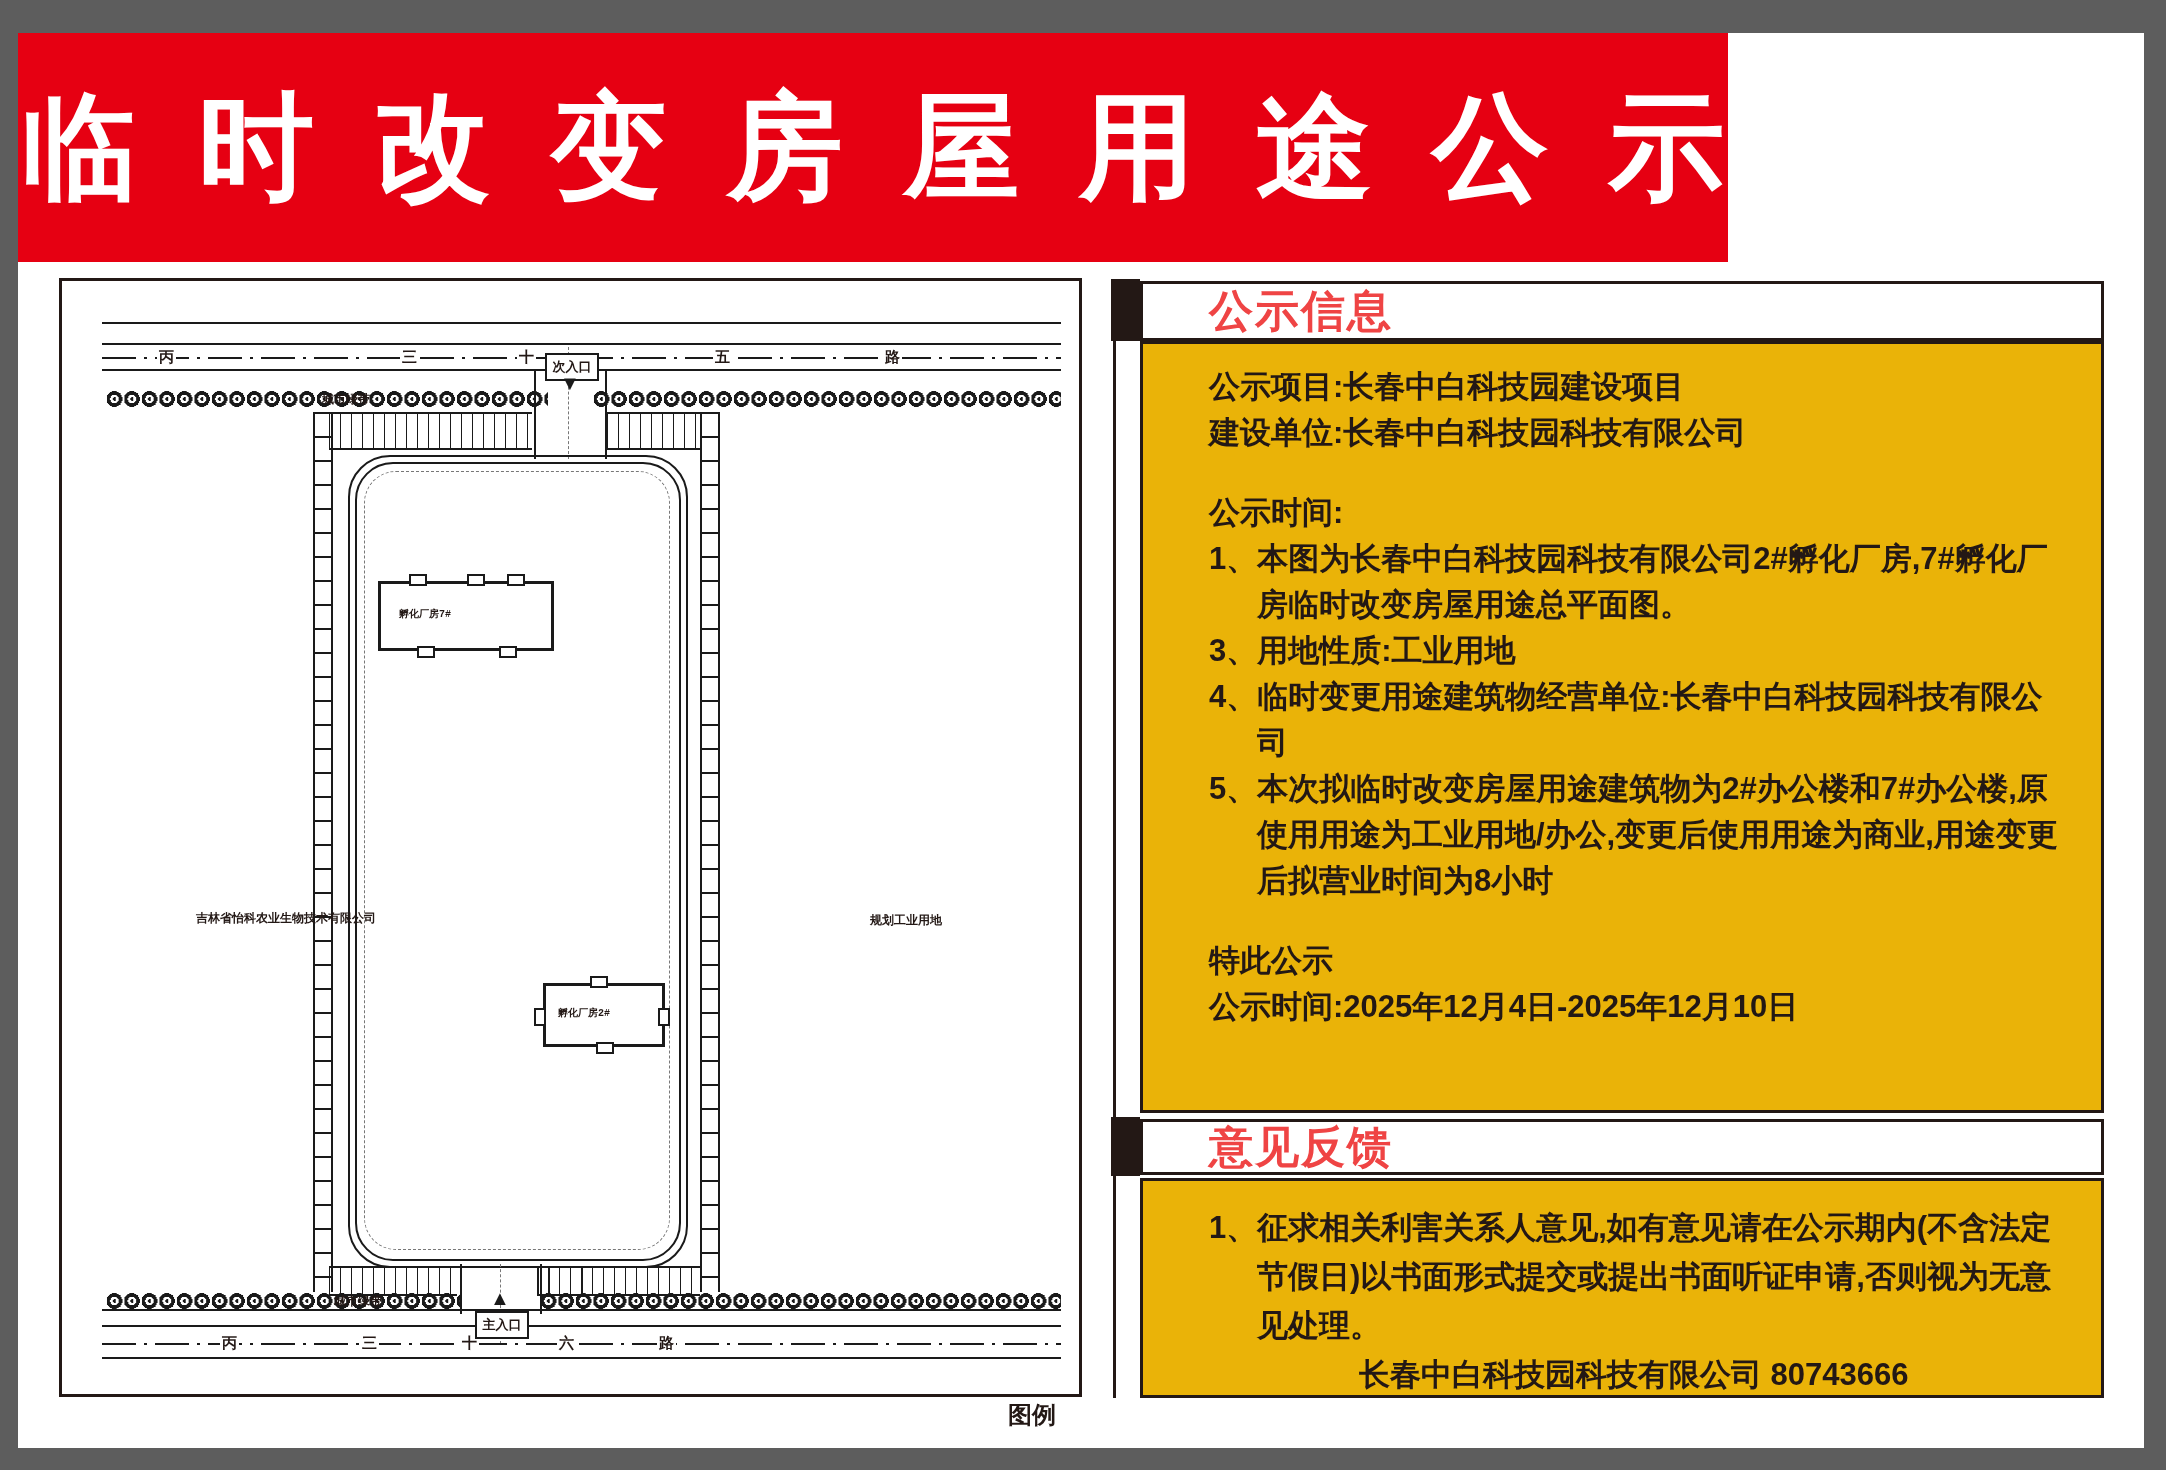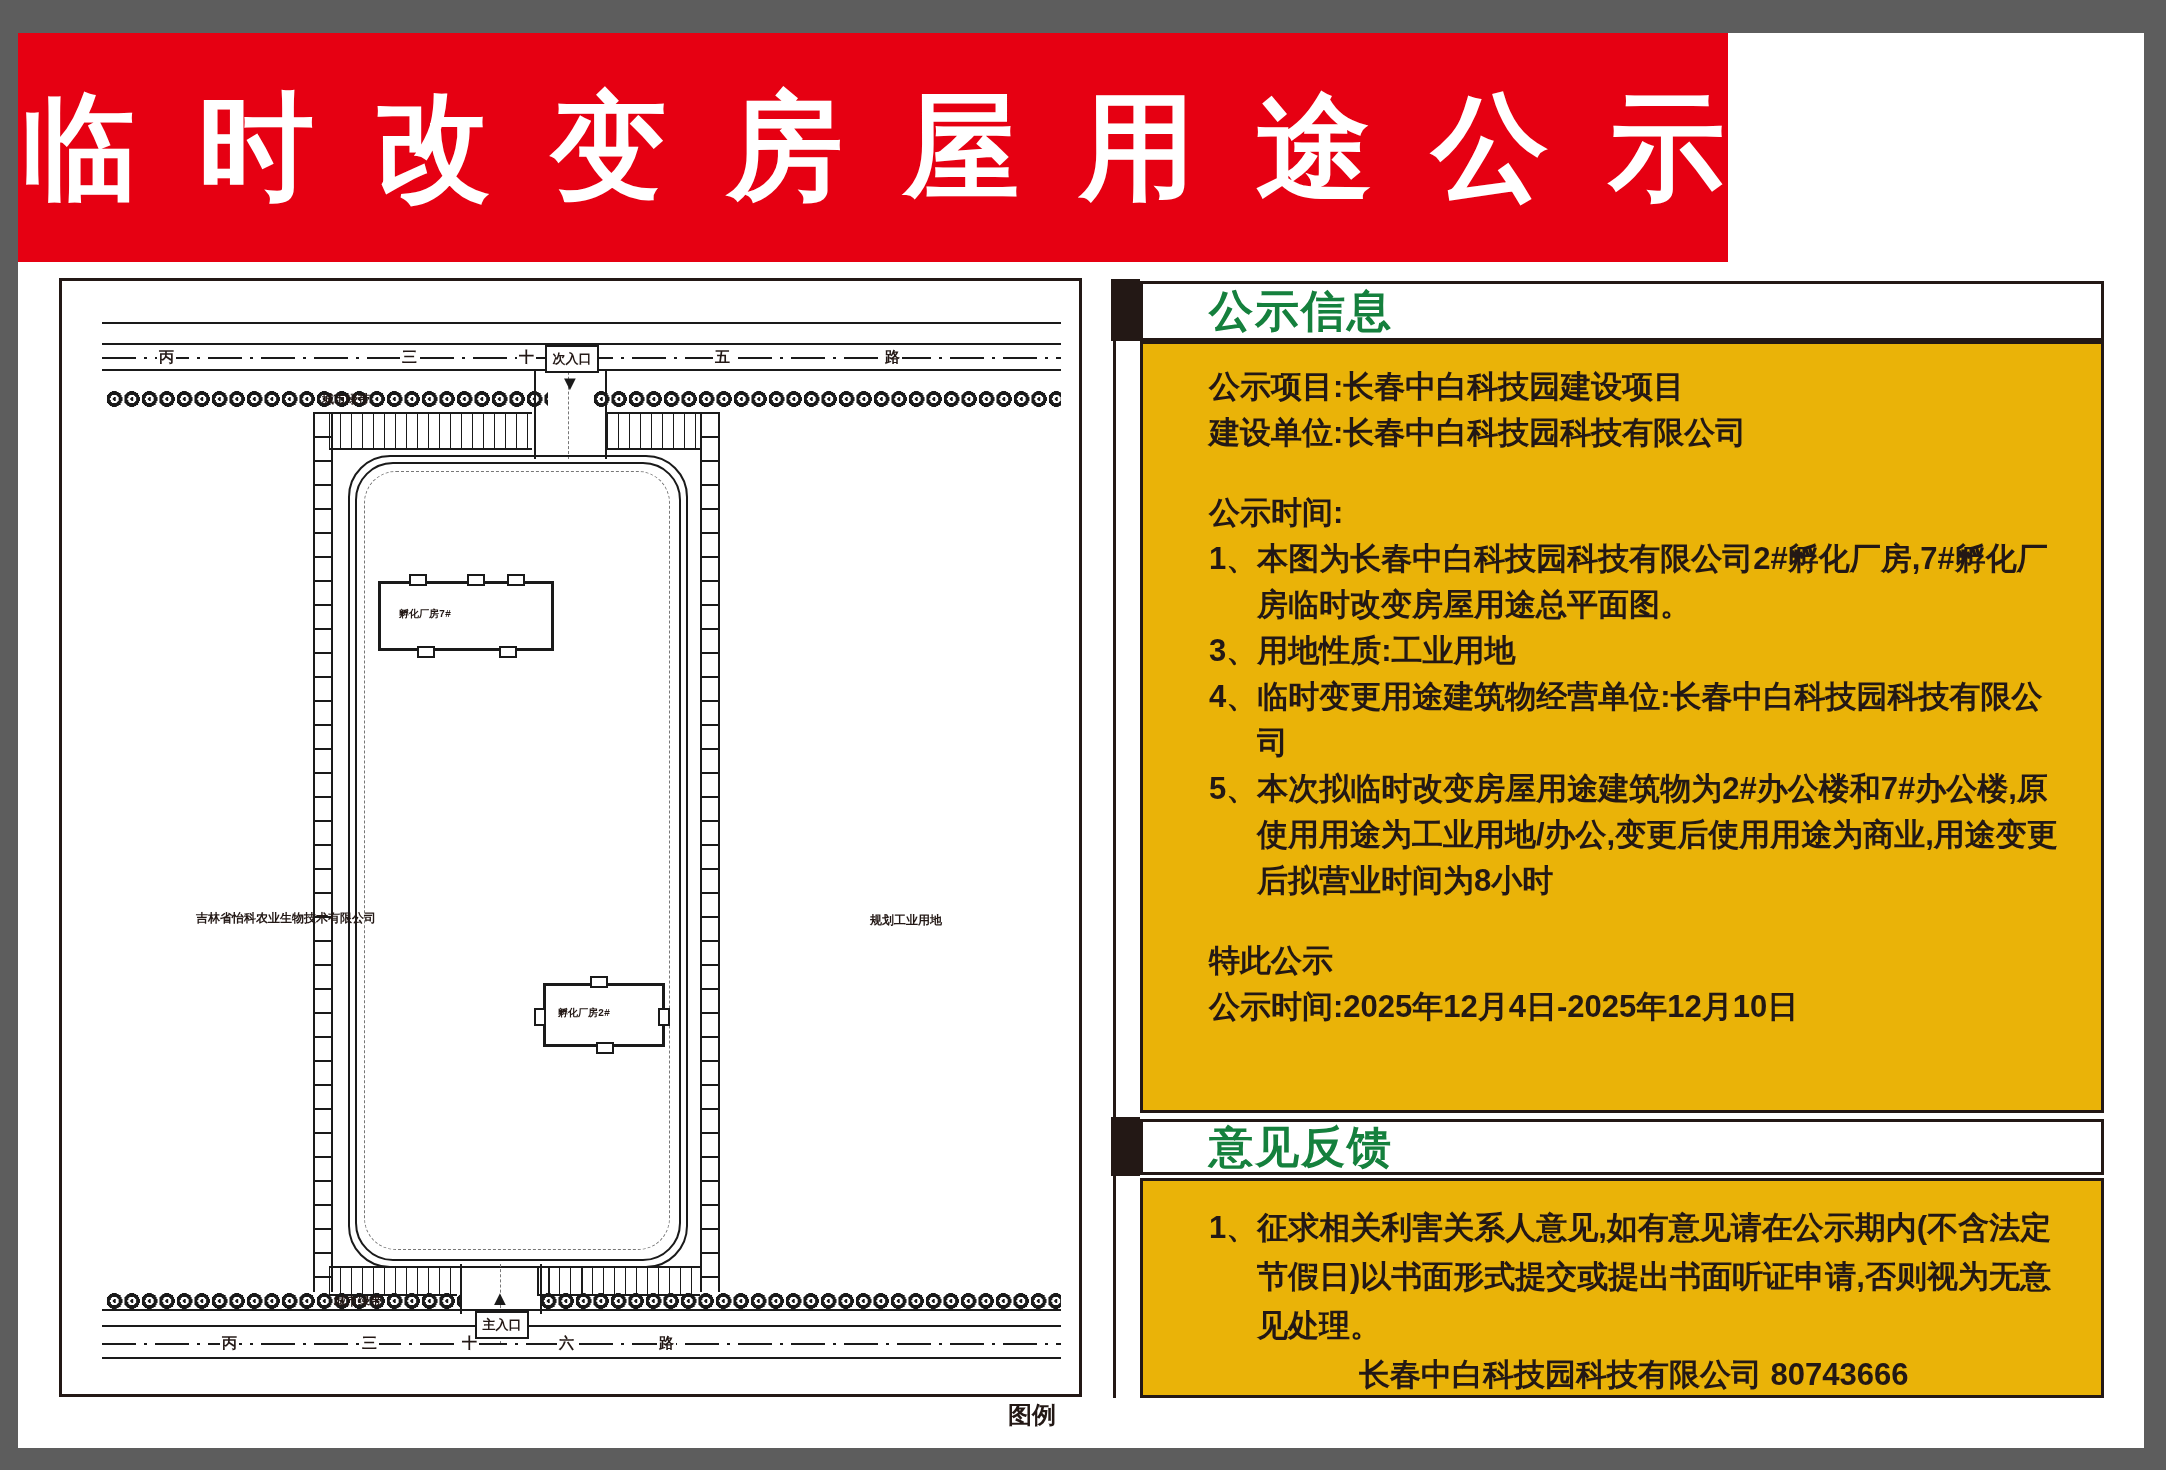--- a/index.html
+++ b/index.html
@@ -38,21 +38,21 @@
   #plan .vline{position:absolute;width:2px;background:#1a1a1a;}
   #plan .vdash{position:absolute;width:0;border-left:1.5px dashed #777;}
   #plan .bld{position:absolute;border:3.5px solid #1a1a1a;background:#fff;z-index:3;}
   #plan .bld .lbl{position:absolute;font-size:10px;line-height:11px;white-space:nowrap;font-family:Liberation Mono, monospace;}
   #plan .bump{position:absolute;width:14px;height:8px;border:2px solid #1a1a1a;background:#fff;}
   #legend{left:1008px;top:1399px;font-size:24px;}
   
   .vbar{left:1113px;top:281px;width:3px;height:1117px;background:#231815;}
   .blacksq{background:#231815;}
   .hdrbox{border:3px solid #231815;background:#fff;display:flex;align-items:center;}
-  .hdrbox .ht{color:#15803d;font-size:44px;padding-left:66px;letter-spacing:2px;}
+  .hdrbox .ht{color:#ef4444;font-size:44px;padding-left:66px;letter-spacing:2px;}
   .cbox{border:3px solid #231815;background:#eab308;font-size:31px;line-height:46px;}
   #info-body{left:1140px;top:341px;width:964px;height:772px;padding:20px 30px 0 66px;}
   #fb-body{left:1140px;top:1178px;width:964px;height:220px;padding:22px 30px 0 66px;line-height:49px;}
   .num-item{padding-left:48px;text-indent:-48px;}
   .gap{height:34px;}
   .indent2{padding-left:150px;}
 </style>
 </head>
 <body>
 
@@ -74,21 +74,21 @@
   <span class="roadchar" style="left:651px;top:68px;">五</span>
   <span class="roadchar" style="left:821px;top:68px;">路</span>
 
   <div class="trees" style="left:44px;top:109px;width:442px;"></div>
   <div class="trees" style="left:531px;top:109px;width:468px;"></div>
   <div class="tinytxt" style="left:212px;top:113px;">城市绿带</div>
 
   <div class="vline" style="left:472px;top:88px;height:90px;"></div>
   <div class="vline" style="left:543px;top:88px;height:90px;"></div>
   <div class="vdash" style="left:506px;top:66px;height:112px;"></div>
-  <div class="entrancebox" style="left:483px;top:64px;">
+  <div class="entrancebox" style="left:483px;top:72px;">
     <span>次入口</span>
   </div>
   <span class="arrow" style="left:498px;top:92px;">▼</span>
 
   <div class="ladder" style="left:251px;top:131px;height:880px;"></div>
   <div class="ladder" style="left:638px;top:131px;height:880px;"></div>
   <div class="park" style="left:267px;top:131px;width:203px;height:34px;"></div>
   <div class="park" style="left:545px;top:131px;width:93px;height:34px;"></div>
   <div class="park" style="left:267px;top:985px;width:128px;height:26px;"></div>
   <div class="park" style="left:475px;top:985px;width:163px;height:26px;"></div>

